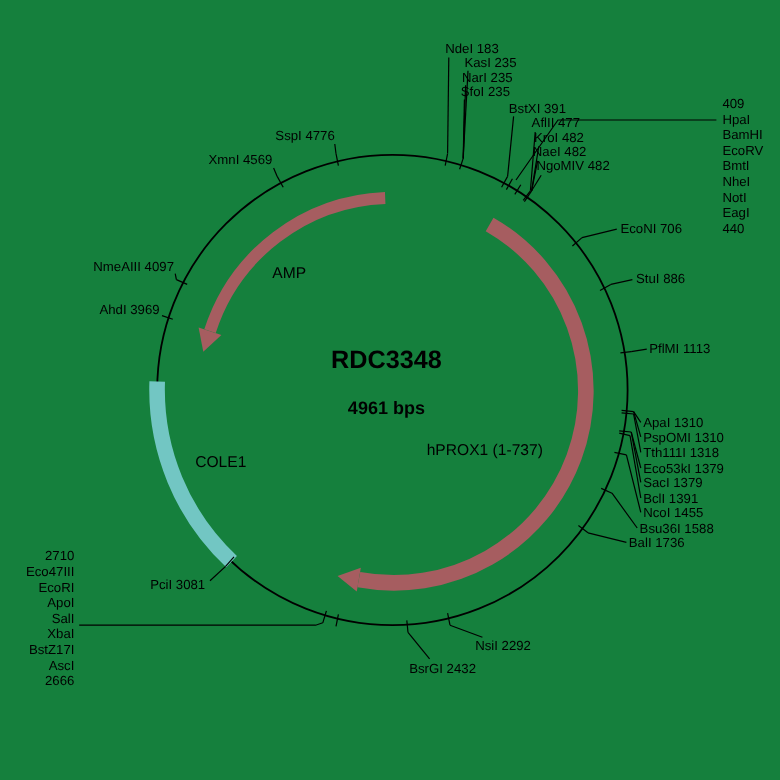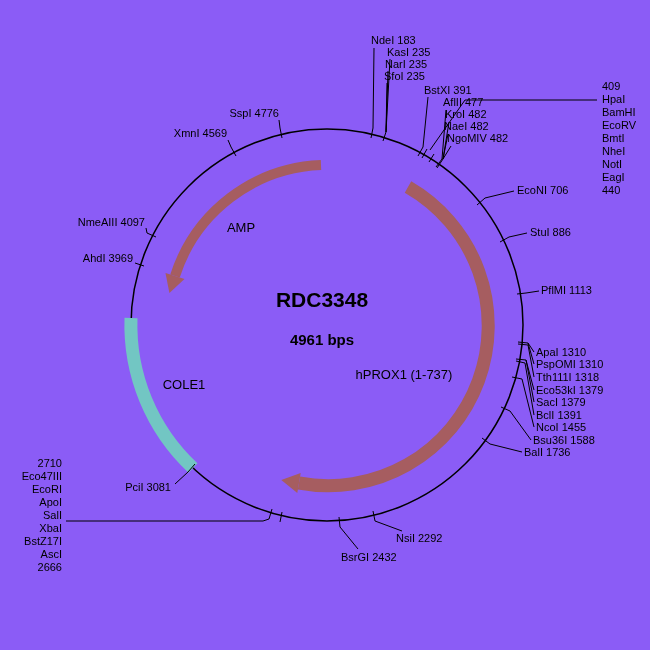--- a/index.html
+++ b/index.html
@@ -1,16 +1,16 @@
 <!DOCTYPE html>
 <html><head>
 <meta charset="utf-8">
 <style>
   html,body{margin:0;padding:0;background:#ffffff;}
-  .map-wrap{position:relative;width:650px;height:650px;background:#8b5cf6;overflow:hidden;}
+  .map-wrap{position:relative;width:650px;height:650px;background:#15803d;overflow:hidden;}
   svg{display:block;}
   text{font-family:"Liberation Sans","DejaVu Sans",sans-serif;font-size:11px;fill:#000;}
   .title{font-size:21px;font-weight:bold;}
   .bps{font-size:15px;font-weight:bold;}
   .feat{font-size:13px;}
   .tick,.leader{stroke:#000;stroke-width:1;fill:none;}
 </style>
 </head>
 <body>
 

